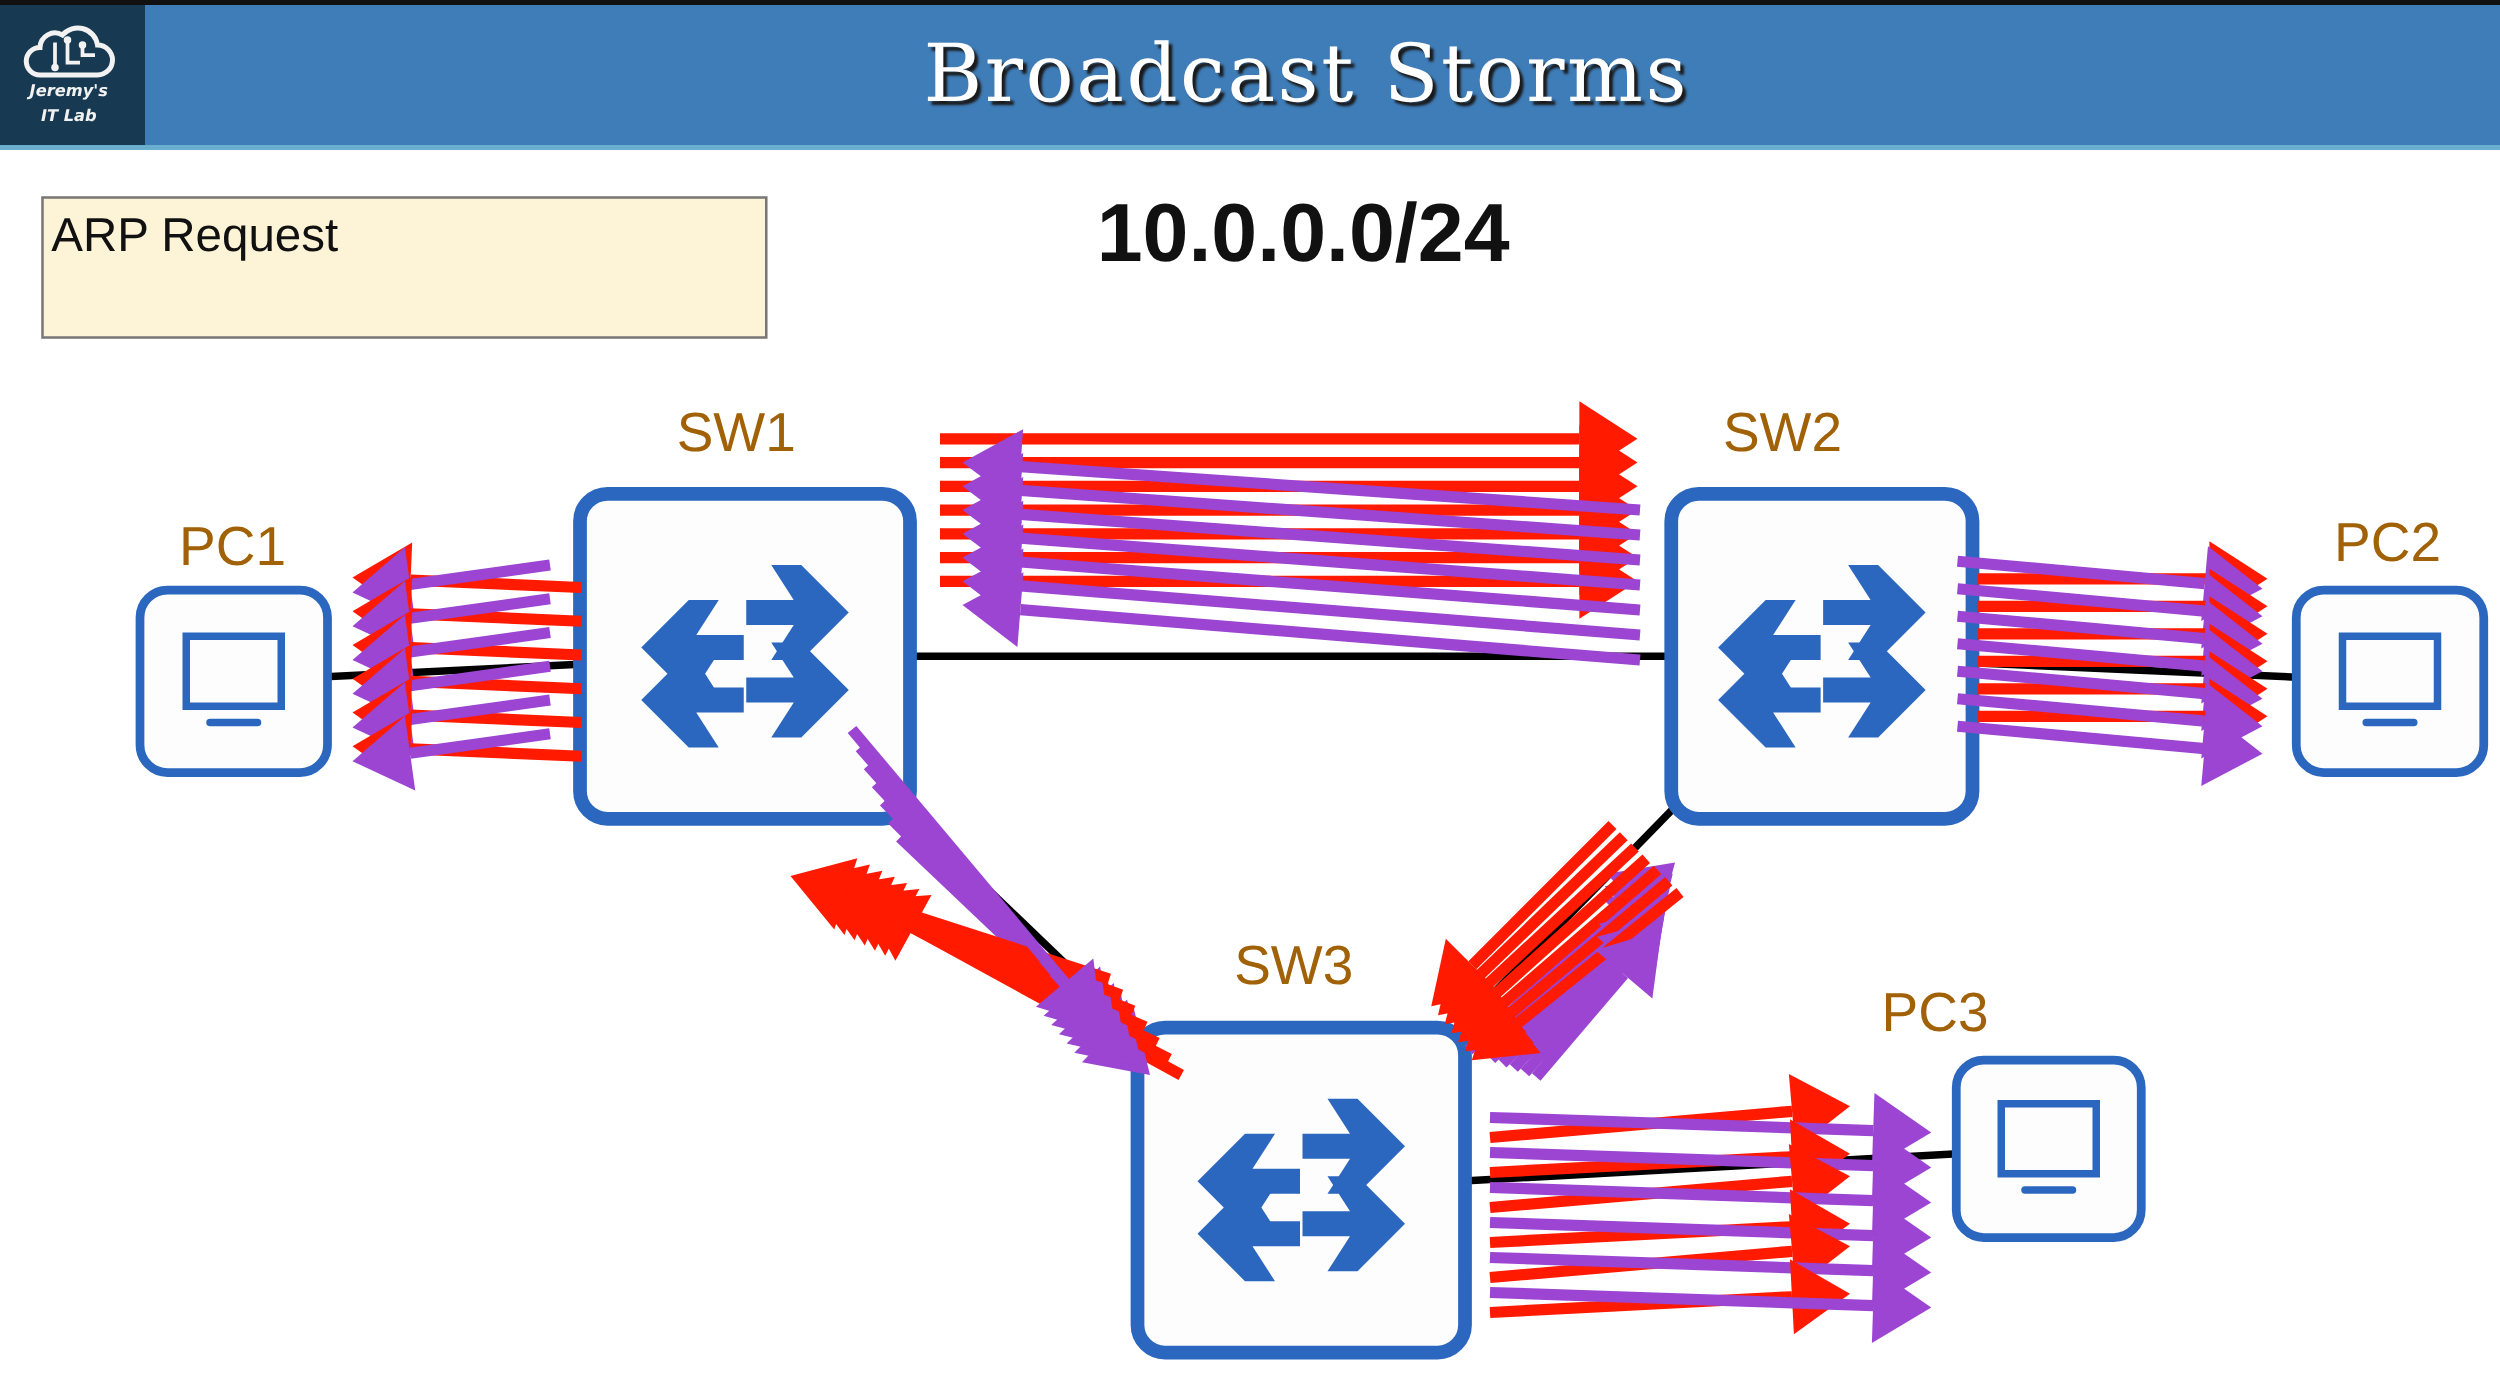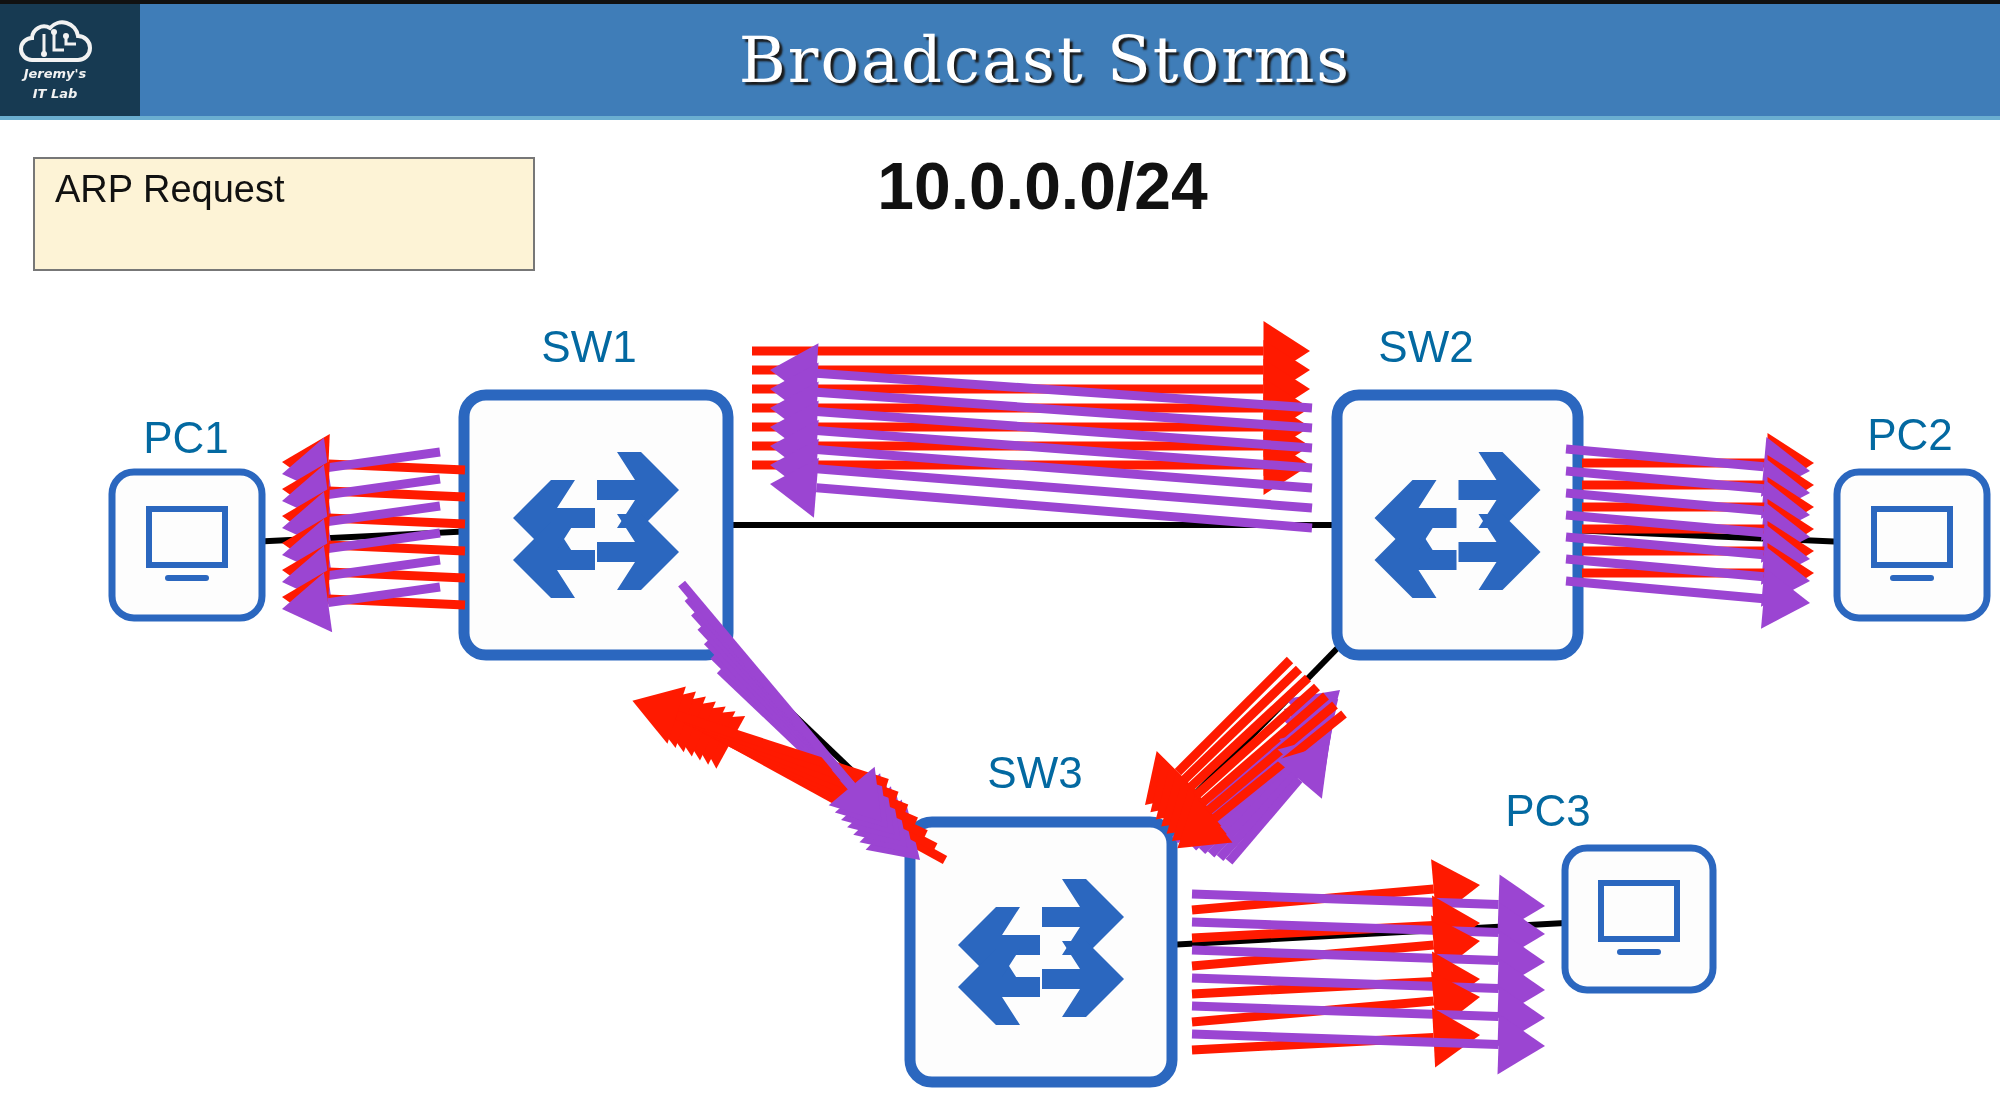--- a/index.html
+++ b/index.html
@@ -11,48 +11,48 @@
     }
     .topline { position: absolute; left: 0; top: 0; width: 2000px; height: 4px; background: #111; }
     .header {
       position: absolute; left: 0; top: 4px; width: 2000px; height: 112px;
       background: #3f7db8;
       border-bottom: 4px solid #6aaed0;
     }
     .logo {
       position: absolute; left: 0; top: 0; width: 116px; height: 112px;
       background: #173a52;
-      color: #f2f2f2; text-align: center; padding-left: 24px;
+      color: #f2f2f2; text-align: center;
     }
     .logo svg { position: absolute; left: 18px; top: 16px; }
     .logo-text {
       position: absolute; left: 0; top: 60px; width: 110px;
       font-family: "DejaVu Sans", sans-serif; font-style: italic; font-size: 13px; line-height: 20px;
       font-weight: bold;
     }
     .title {
       position: absolute; left: 110px; top: 0; width: 1870px; height: 112px;
       text-align: center; line-height: 112px;
       font-family: "DejaVu Serif", serif; 
       font-size: 64px; color: #ffffff;
       text-shadow: 3px 3px 2px #1a1a1a;
       letter-spacing: 2px;
     }
     .arp-box {
-      position: absolute; left: 33px; top: 157px; width: 502px; height: 114px;
+      position: absolute; left: 33px; top: 157px; width: 581px; height: 114px;
       background: #fdf3d6; border: 2px solid #777;
-      box-sizing: border-box; padding: 8px 0 0 20px;
+      box-sizing: border-box; padding: 8px 0 0 6px;
       font-size: 38px; line-height: 44px; color: #111;
     }
     .subnet {
       position: absolute; left: 800px; top: 148px; width: 485px; text-align: center;
       font-size: 66px; color: #111; font-weight: bold;
     }
     .label {
-      position: absolute; font-size: 44px; color: #0369a1; width: 200px; text-align: center;
+      position: absolute; font-size: 44px; color: #a16207; width: 200px; text-align: center;
     }
     svg#diagram { position: absolute; left: 0; top: 0; }
   </style>
 </head>
 <body>
 
 <div class="topline"></div>
 <div class="header">
   <div class="logo">
     <svg width="74" height="44" viewBox="0 0 74 44">

